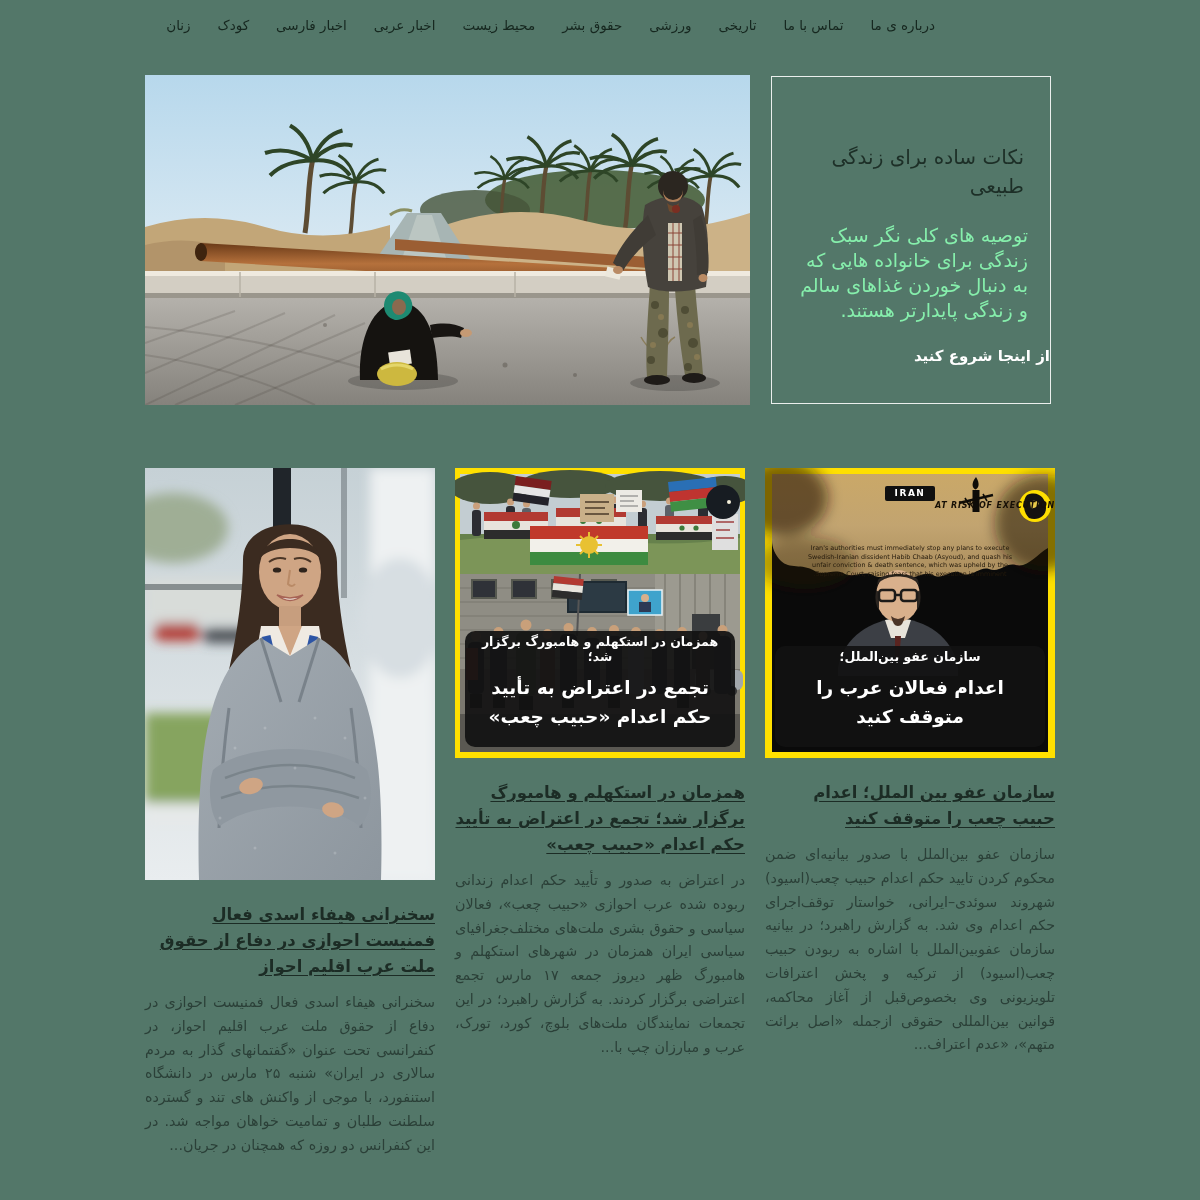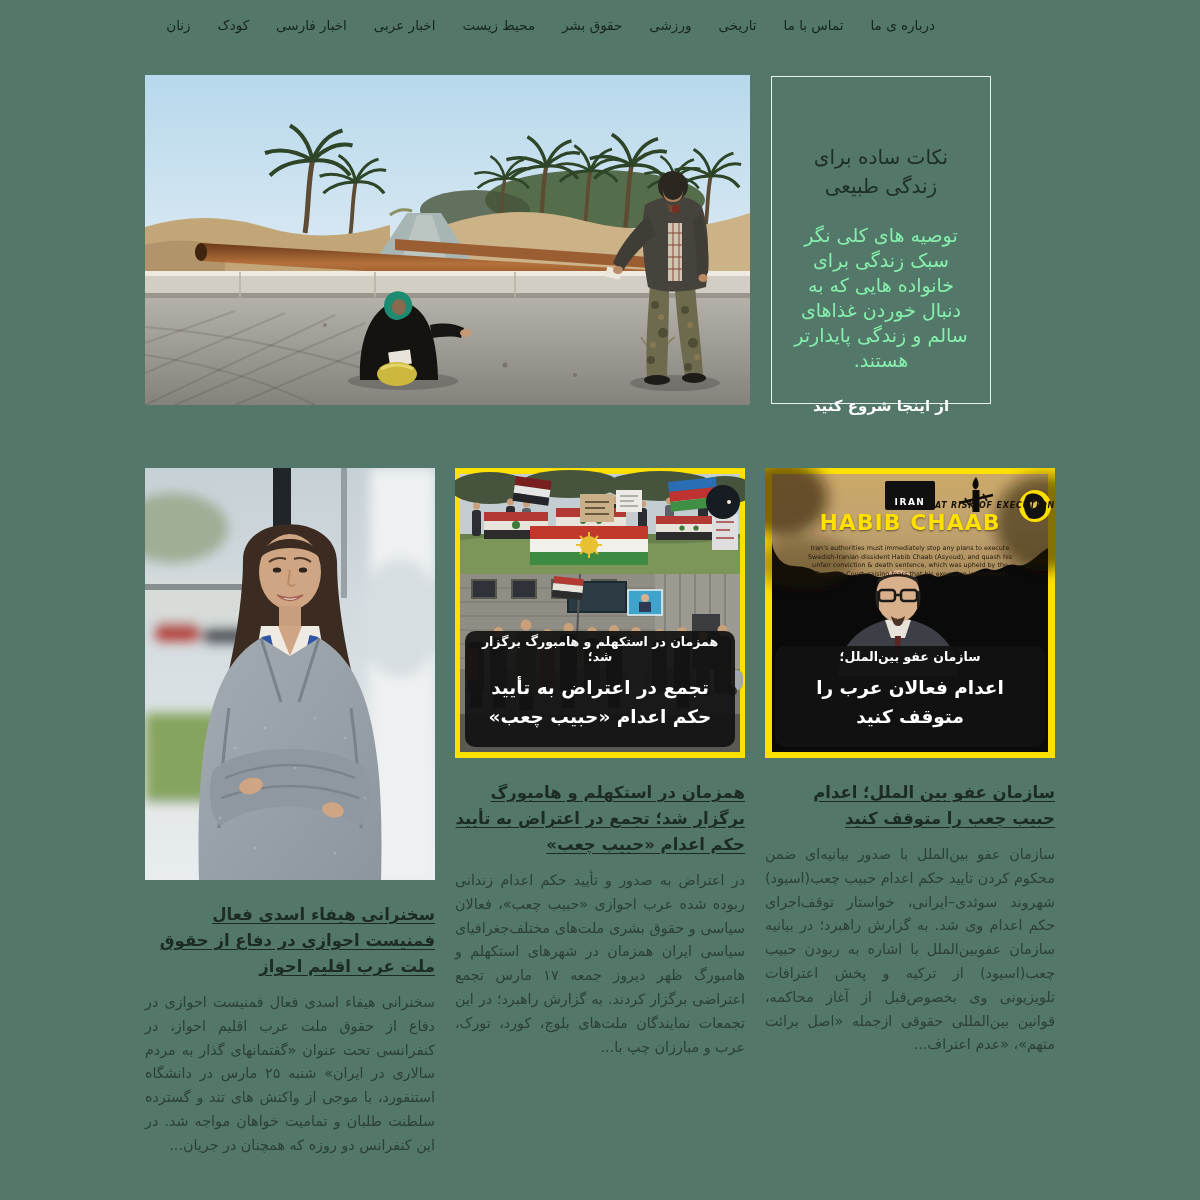--- a/index.html
+++ b/index.html
@@ -19,23 +19,23 @@
     font-size:13.5px; color:#16271f; white-space:nowrap;
   }
   .nav span { cursor:pointer; }
 
   
   .hero { position:absolute; left:145px; top:75px; width:605px; height:330px; overflow:hidden; }
   .hero svg { display:block; }
 
   
   .promo {
-    position:absolute; left:771px; top:76px; width:220px; height:328px;
+    position:absolute; left:771px; top:76px; width:280px; height:328px;
     border:1px solid rgba(248,250,249,.92);
-    text-align:center; color:#22362e;
+    text-align:right; color:#22362e;
   }
   .promo .p-title {
     margin:66px 26px 0; font-size:20px; line-height:29px; font-weight:500; color:#1d2f27;
   }
   .promo .p-body {
     margin:22px 22px 0; font-size:19px; line-height:25px; color:#86efac;
   }
   .promo .p-cta {
     display:inline-block; margin-top:24px; font-size:15px; font-weight:bold; color:#ffffff; cursor:pointer;
   }
@@ -63,21 +63,21 @@
     background:rgba(18,18,18,.93); border-radius:10px;
     padding:3px 10px 16px; text-align:center; color:#fff;
   }
   .overlay-cap .kick { display:block; font-size:12.5px; font-weight:600; margin-bottom:9px; }
   .overlay-cap .big  { display:block; font-size:18.5px; font-weight:800; line-height:29px; }
 
   
   .a-iran { position:absolute; top:13px; left:0; right:0; text-align:center; }
   .a-iran b {
     display:inline-block; background:#101010; color:#fff; font-size:9px; font-weight:700;
-    letter-spacing:1.5px; padding:16px 10px 3px; border-radius:2px;
+    letter-spacing:1.5px; padding:2px 10px 3px; border-radius:2px;
   }
   .a-risk {
     position:absolute; top:33px; left:0; right:0; text-align:right;
     font-size:8px; font-weight:800; font-style:italic; color:#171006; letter-spacing:.8px;
   }
   .a-name {
     position:absolute; top:42px; left:0; right:0; text-align:center;
     font-size:22px; font-weight:800; letter-spacing:1px; color:#ffe000;
     text-shadow:0 1px 2px rgba(20,10,0,.55);
   }
@@ -300,21 +300,20 @@
             <rect x="114" y="122" width="16" height="11" rx="3"></rect>
             <rect x="136" y="122" width="16" height="11" rx="3"></rect>
             <path d="M130,127 h6"></path>
           </g>
           <path d="M126,148 q7,6 14,0 q-2,10 -7,10 q-5,0 -7,-10 Z" fill="#4a3427"></path>
         </g>
       </svg>
 
       <div class="a-iran"><b>IRAN</b></div>
       <div class="a-risk">AT RISK OF EXECUTION</div>
-      <div class="a-name">HABIB CHAAB</div>
       <div class="a-small">Iran's authorities must immediately stop any plans to execute Swedish-Iranian dissident Habib Chaab (Asyoud), and quash his unfair conviction &amp; death sentence, which was upheld by the Supreme Court, raising fears that his execution is imminent.</div>
       <div class="overlay-cap">
         <span class="kick">سازمان عفو بین‌الملل؛</span>
         <span class="big">اعدام فعالان عرب را متوقف کنید</span>
       </div>
     </div>
     <h3 class="post-title"><a>سازمان عفو بین الملل؛ اعدام حبیب چعب را متوقف کنید</a></h3>
     <p class="excerpt">سازمان عفو بین‌الملل با صدور بیانیه‌ای ضمن محکوم کردن تایید حکم اعدام حبیب چعب(اسیود) شهروند سوئدی–ایرانی، خواستار توقف‌اجرای حکم اعدام وی شد. به گزارش راهبرد؛ در بیانیه سازمان عفوبین‌الملل با اشاره به ربودن حبیب چعب(اسیود) از ترکیه و پخش اعترافات تلویزیونی وی بخصوص‌قبل از آغاز محاکمه، قوانین بین‌المللی حقوقی ازجمله «اصل برائت متهم»، «عدم اعتراف...</p>
   </article>
 

